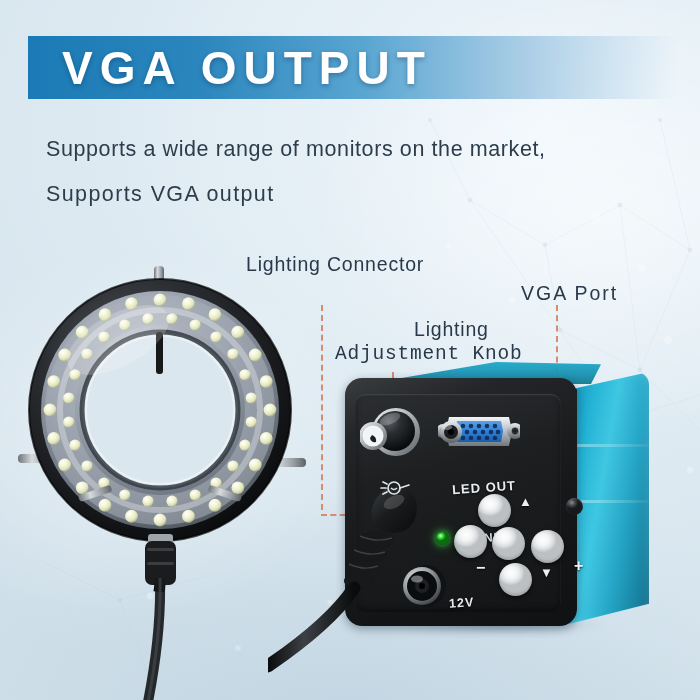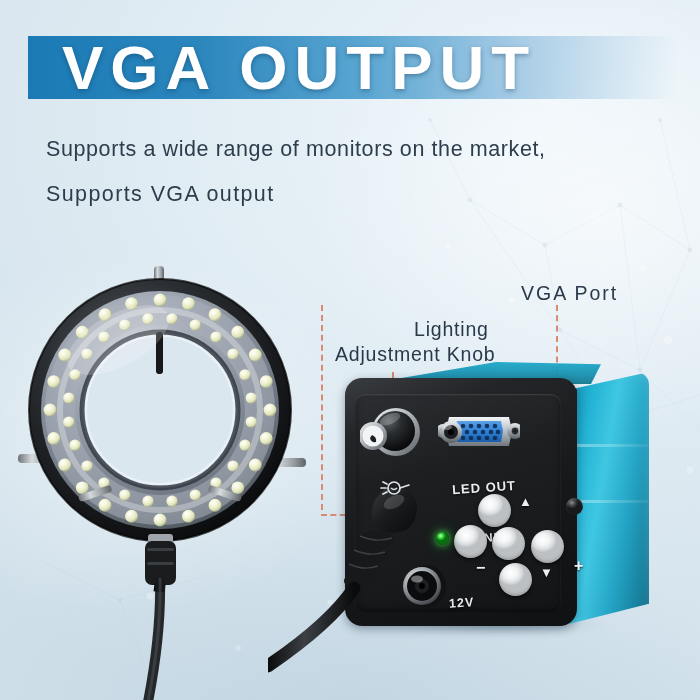--- a/index.html
+++ b/index.html
@@ -27,39 +27,39 @@
   .bg-net{position:absolute;inset:0;opacity:.30;}
   .bg-bokeh{position:absolute;inset:0;opacity:.55;}
 
   
   .banner{
     position:absolute;left:28px;top:36px;width:650px;height:63px;
     background:linear-gradient(90deg,#1b7ab5 0%,#2b86bd 26%,#5aa6d2 52%,#a9cde6 76%,rgba(214,233,245,0) 100%);
   }
   .banner-title{
     position:absolute;left:62px;top:44px;
-    font-size:62px;font-weight:700;letter-spacing:7px;color:#ffffff;
+    font-size:46px;font-weight:700;letter-spacing:7px;color:#ffffff;
     text-shadow:0 2px 5px rgba(8,50,86,.40);
     line-height:48px;white-space:nowrap;text-align:center;
   }
   .sub{
     position:absolute;left:46px;
     font-size:21.5px;color:#2d3d4c;letter-spacing:.6px;white-space:nowrap;
   }
   .sub1{top:137px;}
   .sub2{top:182px;letter-spacing:1.4px;}
 
   
   .ann{position:absolute;color:#29394a;white-space:nowrap;letter-spacing:.8px;}
   .ann-main{font-size:19.5px;}
   .ann-sub{font-size:17px;letter-spacing:.4px;}
   .lbl-lc1{left:246px;top:253px;}
   .lbl-lc2{left:224px;top:281px;}
   .lbl-lak1{left:382px;top:318px;margin-left:32px;}
-  .lbl-lak2{left:335px;top:343px;}
+  .lbl-lak2{left:335px;top:343px;font-family:Liberation Mono, monospace;}
   .lbl-vga{left:521px;top:282px;letter-spacing:2px;}
 
   
   .lead-v{
     position:absolute;width:0;border-left:2px dashed #d98a70;
   }
   .lead-h{
     position:absolute;height:0;border-top:2px dashed #d98a70;
   }
   .ld-lc   {left:321px;top:305px;height:205px;}
@@ -222,20 +222,21 @@
       <circle cx="330" cy="602" r="2.6"></circle>
         <circle cx="690" cy="470" r="3.2"></circle>
     </g>
   </svg>
 
   <div class="banner"></div>
   <div class="banner-title">VGA OUTPUT</div>
   <div class="sub sub1">Supports a wide range of monitors on the market,</div>
   <div class="sub sub2">Supports VGA output</div>
 
+  <div class="ann ann-main lbl-lc1">Lighting Connector</div>
 
   <div class="ann ann-main lbl-lak1">Lighting</div>
   <div class="ann ann-main lbl-lak2">Adjustment Knob</div>
 
   <div class="ann ann-main lbl-vga">VGA Port</div>
 
   <div class="lead-v ld-lc"></div>
   <div class="lead-h ld-lc-h"></div>
   <div class="lead-v ld-lak"></div>
   <div class="lead-v ld-vga"></div>

